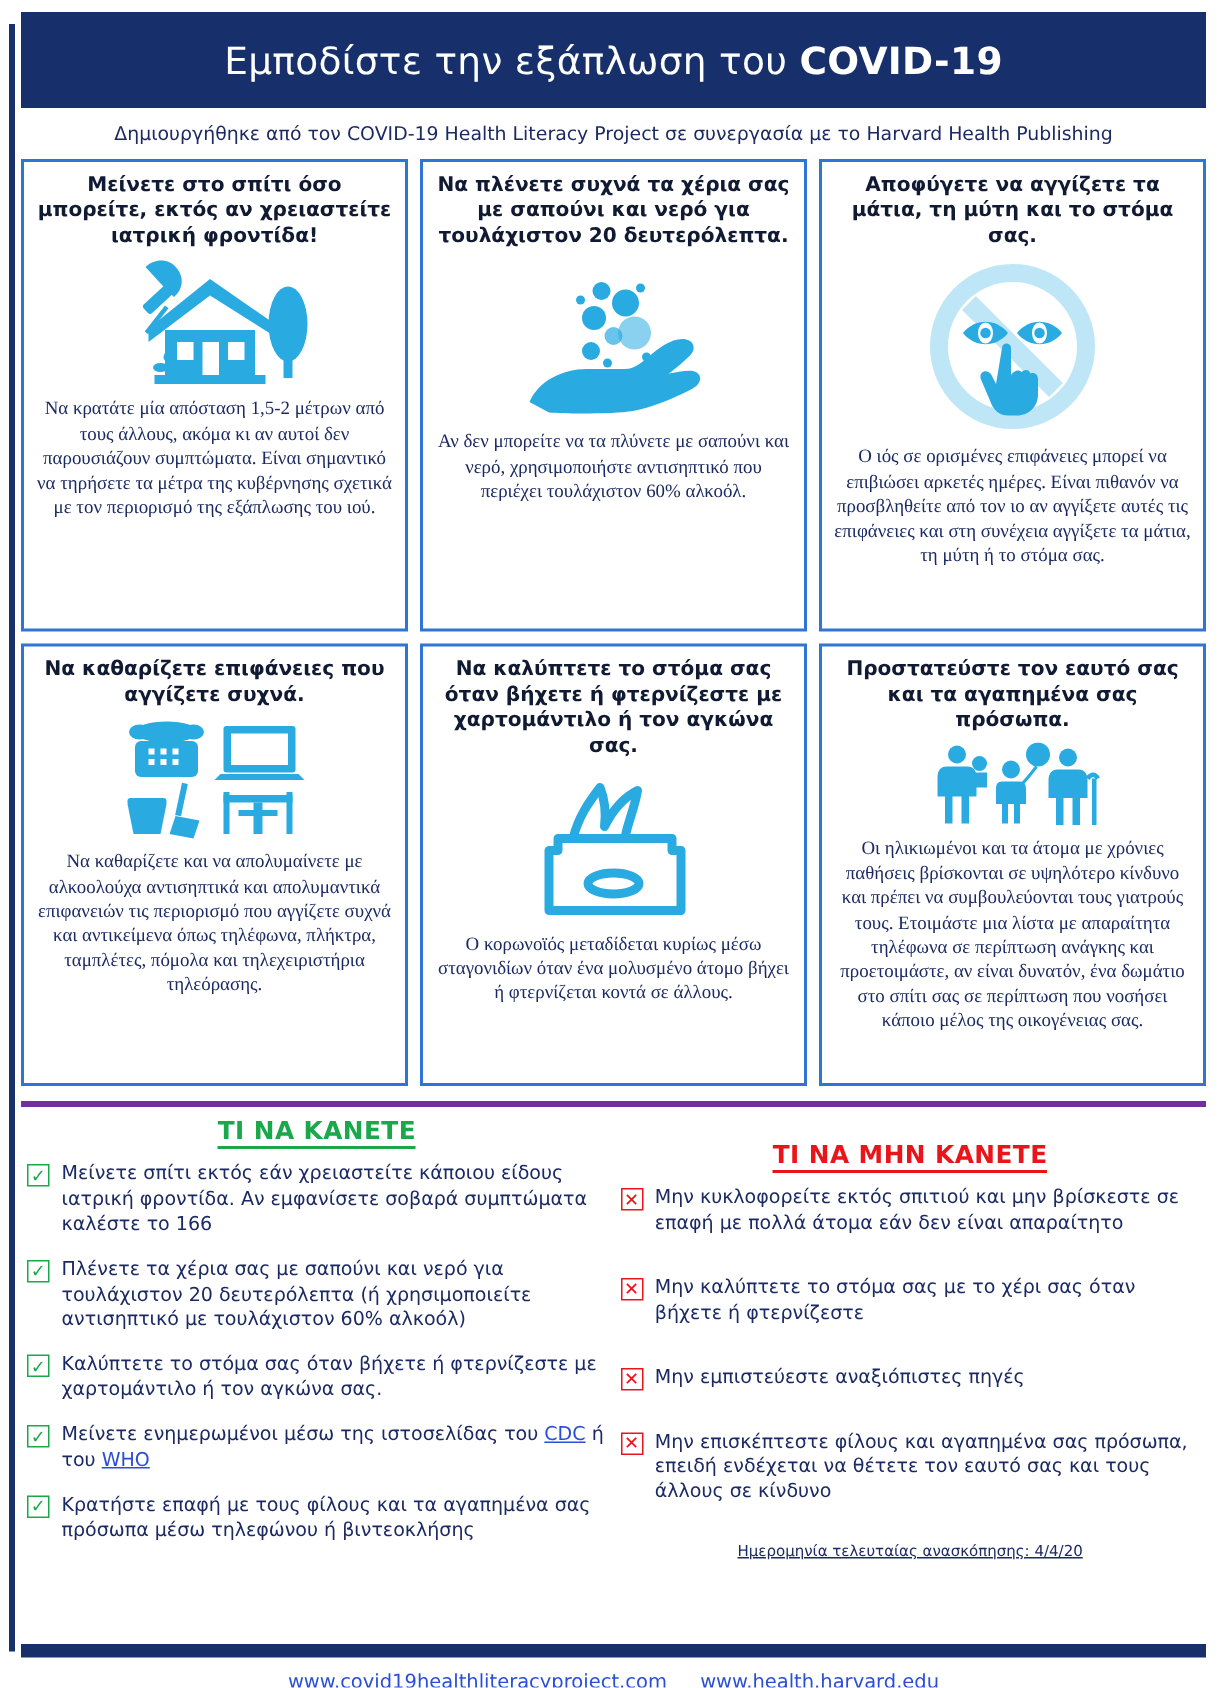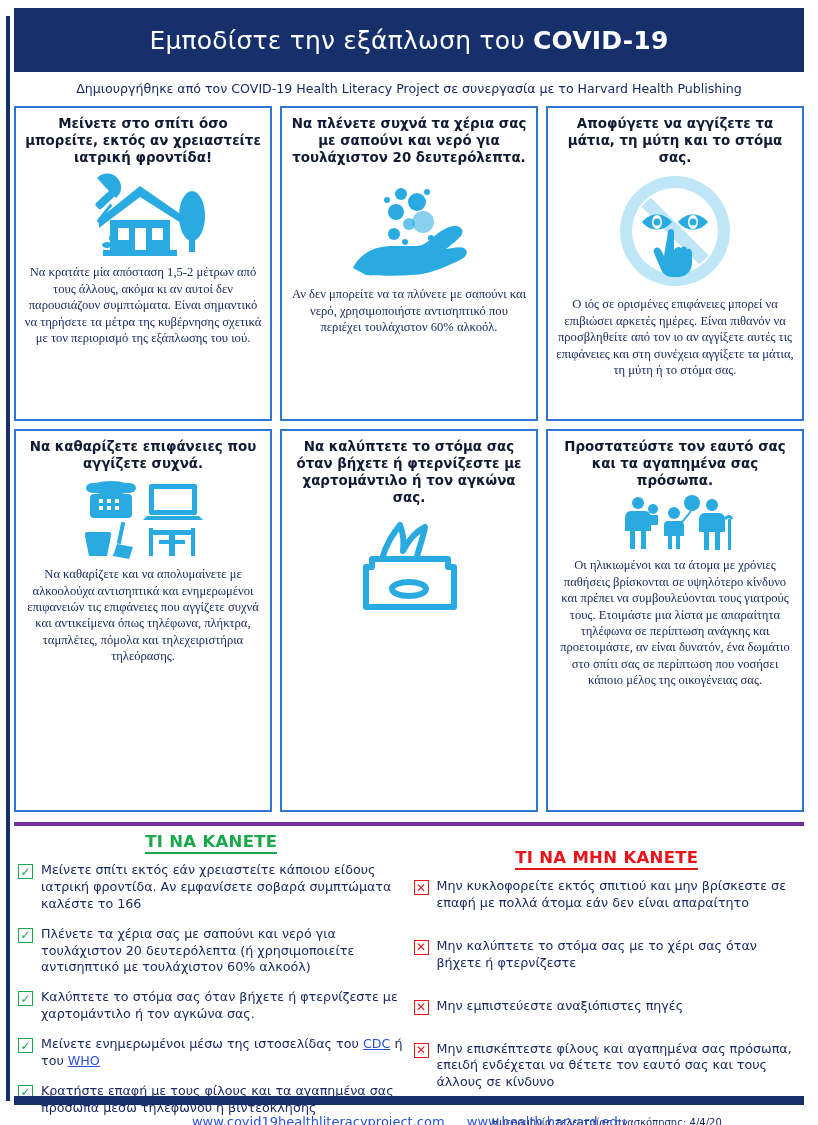--- a/index.html
+++ b/index.html
@@ -48,21 +48,21 @@
   .card {
     border: 2px solid #2e75d4;
     background: #fff;
     padding: 7px 8px 6px 8px;
     text-align: center;
     display: flex;
     flex-direction: column;
   }
   .row1 .card { height: 315px; }
   .row2 { margin-top: 8px; }
-  .row2 .card { height: 383px; }
+  .row2 .card { height: 295px; }
 
   .card-title {
     font-weight: bold;
     font-size: 13.4px;
     line-height: 1.28;
     color: #111a33;
     margin-bottom: 2px;
   }
   .card-body {
     font-size: 12.6px;
@@ -293,34 +293,35 @@
             <rect x="22" y="21" width="4" height="4"></rect>
               <rect x="30" y="21" width="4" height="4"></rect>
               <rect x="38" y="21" width="4" height="4"></rect>
             <rect x="22" y="28" width="4" height="4"></rect>
               <rect x="30" y="28" width="4" height="4"></rect>
               <rect x="38" y="28" width="4" height="4"></rect>
             <rect x="77" y="11" width="38" height="21"></rect>
           </g>
         </svg>
       </div>
-      <div class="card-body">Να καθαρίζετε και να απολυμαίνετε με αλκοολούχα αντισηπτικά και ενημερωμένοι επιφανειών τις επιφάνειες που αγγίζετε συχνά και αντικείμενα όπως τηλέφωνα, πλήκτρα, ταμπλέτες, πόμολα και τηλεχειριστήρια τηλεόρασης.</div>
+      <div class="card-body">Να καθαρίζετε και να απολυμαίνετε με αλκοολούχα αντισηπτικά και απολυμαντικά επιφανειών τις περιορισμό που αγγίζετε συχνά και αντικείμενα όπως τηλέφωνα, πλήκτρα, ταμπλέτες, πόμολα και τηλεχειριστήρια τηλεόρασης.</div>
     </div>
 
     <div class="card">
       <div class="card-title">Να καλύπτετε το στόμα σας όταν βήχετε ή φτερνίζεστε με χαρτομάντιλο ή τον αγκώνα σας.</div>
       <div class="icon-wrap">
         <svg width="110" height="102" viewBox="0 0 110 102">
           <g fill="none" stroke="#29abe2" stroke-width="6" stroke-linejoin="round">
             <path d="M28 46 c4 -16 12 -26 18 -34 c4 10 4 18 3 26 c6 -12 14 -20 22 -24 c-2 12 -6 20 -8 30"></path>
             <path d="M18 46 h76 v8 l6 0 v40 h-88 v-40 l6 0 z"></path>
             <ellipse cx="55" cy="76" rx="17" ry="7"></ellipse>
           </g>
         </svg>
       </div>
+      <div class="card-body">Ο κορωνοϊός μεταδίδεται κυρίως μέσω σταγονιδίων όταν ένα μολυσμένο άτομο βήχει ή φτερνίζεται κοντά σε άλλους.</div>
     </div>
 
     <div class="card">
       <div class="card-title">Προστατεύστε τον εαυτό σας και τα αγαπημένα σας πρόσωπα.</div>
       <div class="icon-wrap">
         <svg width="126" height="56" viewBox="0 0 126 56">
           <g fill="#29abe2">
 
             <circle cx="26" cy="8" r="6"></circle>
             <path d="M19 16 h14 c4 0 6 3 6 7 v13 h-5 v18 h-5 v-18 h-6 v18 h-5 v-18 h-5 v-13 c0 -4 2 -7 6 -7 z"></path>

